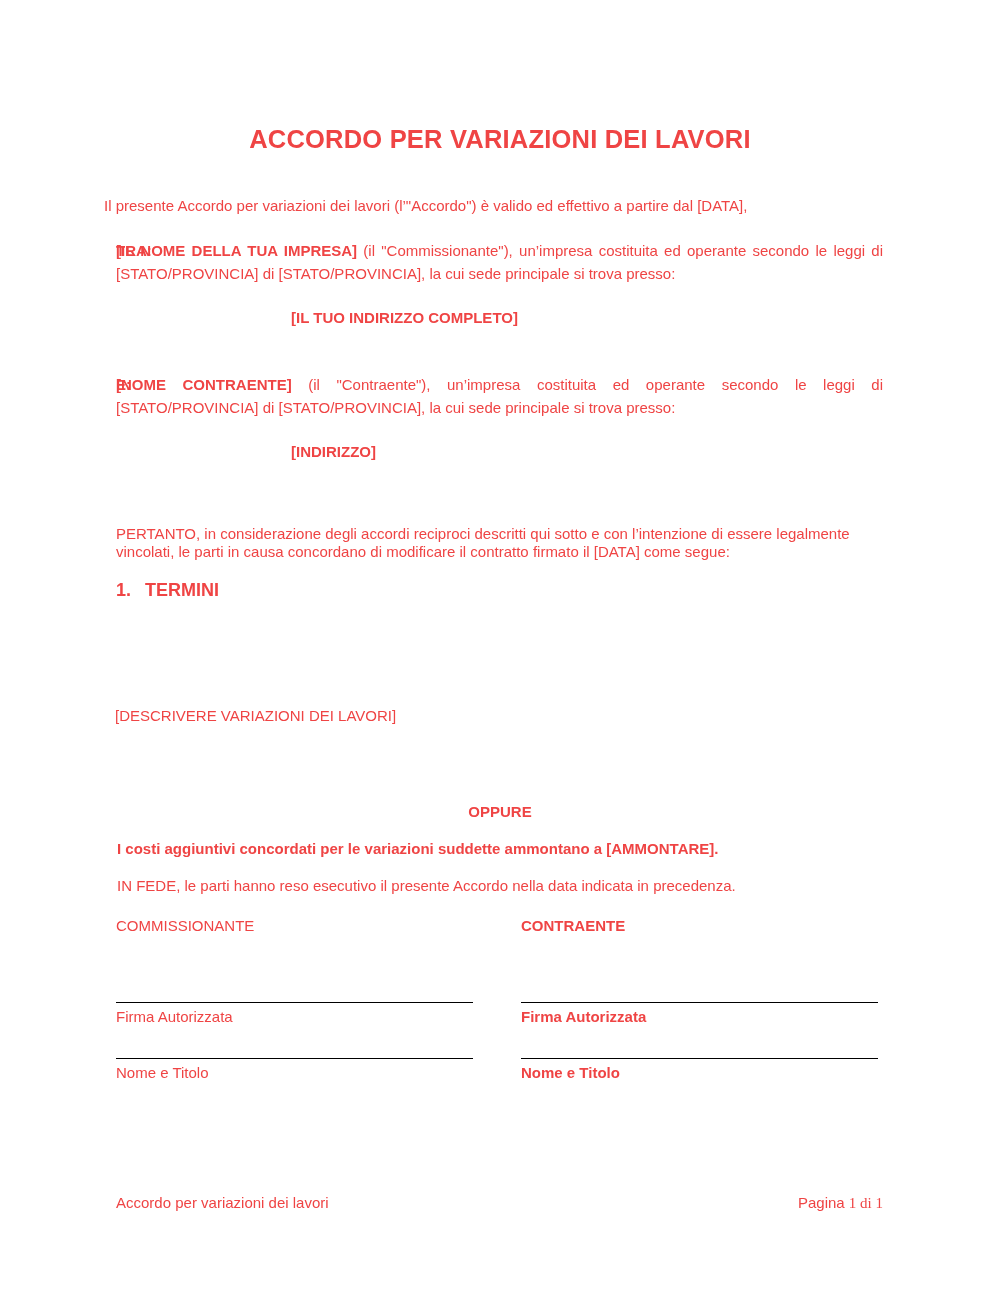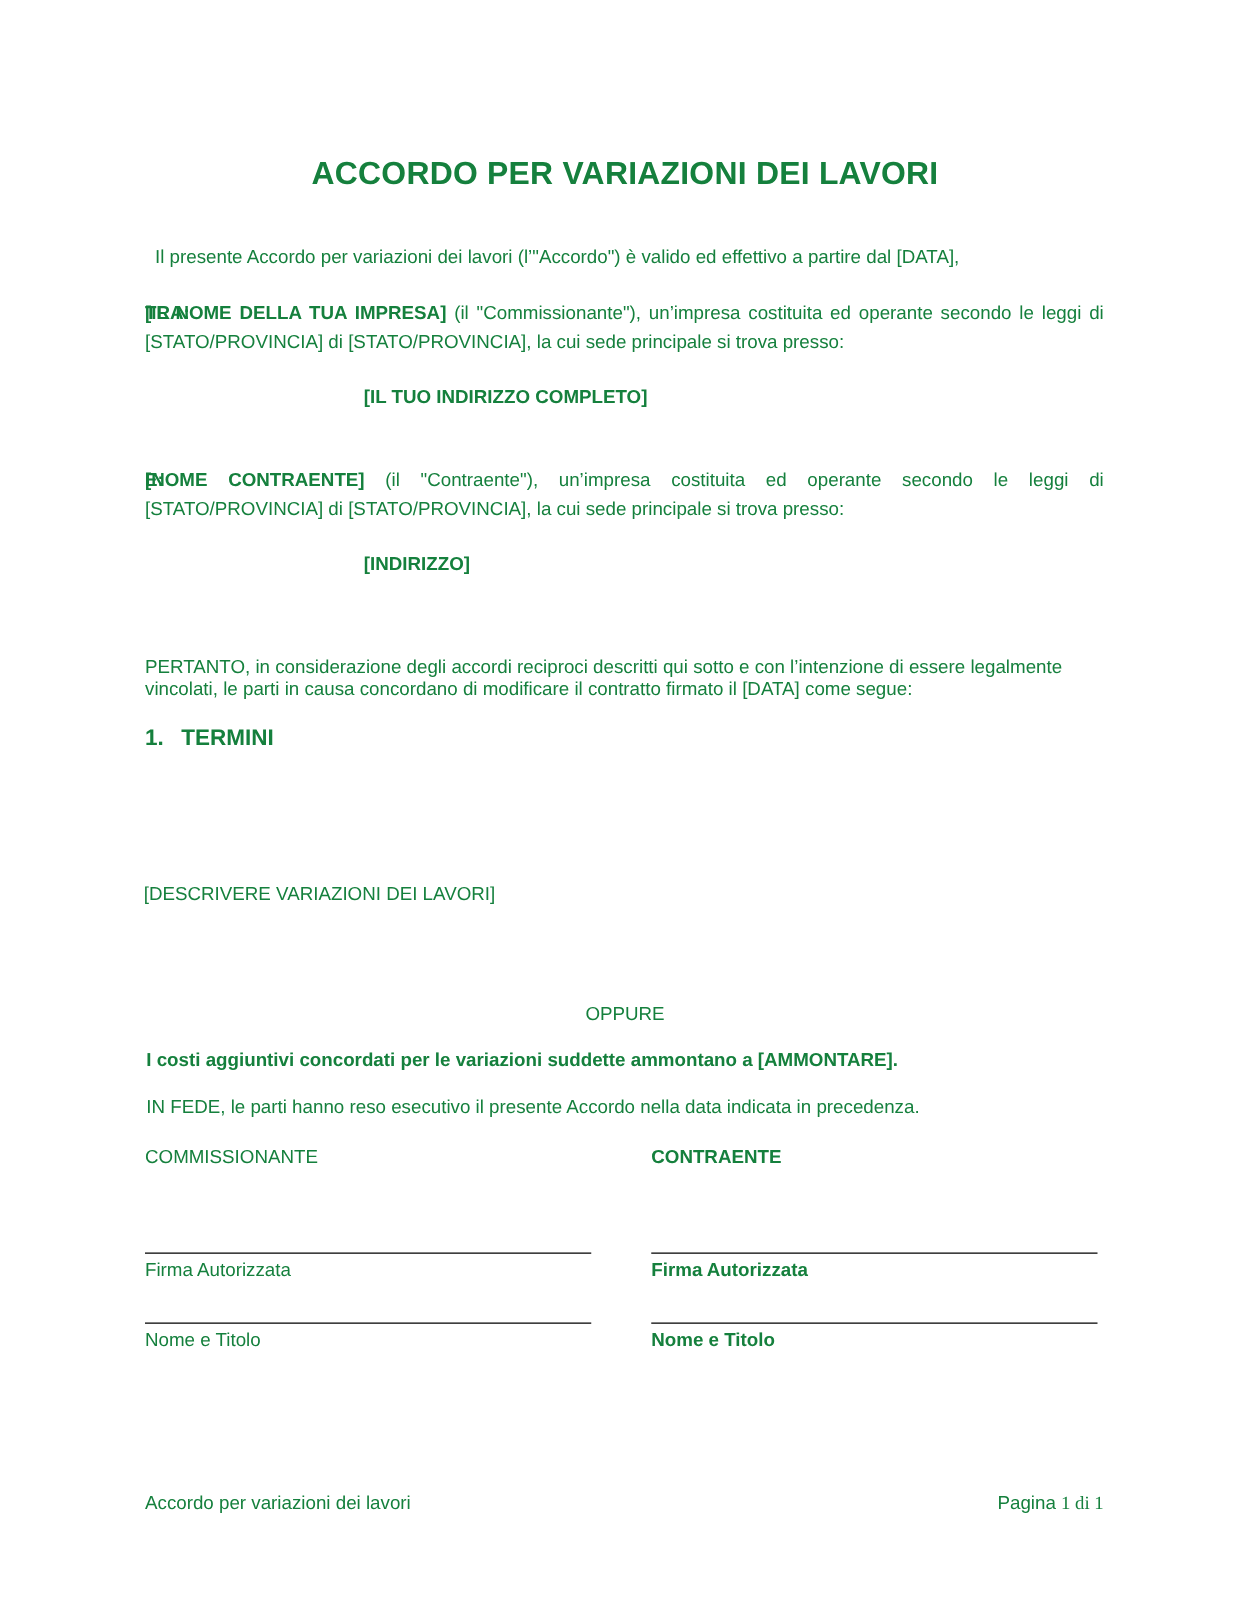--- a/index.html
+++ b/index.html
@@ -6,36 +6,36 @@
     margin: 0;
     padding: 0;
     background: #ffffff;
   }
   .page {
     position: relative;
     width: 1000px;
     height: 1290px;
     background: #ffffff;
     font-family: "Liberation Sans", sans-serif;
-    color: #15803d;
+    color: #ef4444;
     overflow: hidden;
   }
   .doc-title {
     position: absolute;
     left: 0;
     top: 108px;
     width: 1000px;
     text-align: center;
     font-size: 25.5px;
     font-weight: bold;
     letter-spacing: 0.2px;
   }
   .intro {
     position: absolute;
-    left: 124px;
+    left: 104px;
     top: 180px;
     width: 770px;
     font-size: 15px;
     line-height: 22px;
   }
   .party-block {
     position: absolute;
     left: 116px;
     width: 767px;
     font-size: 15px;
@@ -96,20 +96,21 @@
     top: 750px;
     font-size: 15px;
   }
   .oppure {
     position: absolute;
     left: 0;
     top: 788px;
     width: 1000px;
     text-align: center;
     font-size: 15px;
+    font-weight: bold;
   }
   .withcost {
     position: absolute;
     left: 117px;
     top: 825px;
     font-size: 15px;
     font-weight: bold;
   }
   .infede {
     position: absolute;

